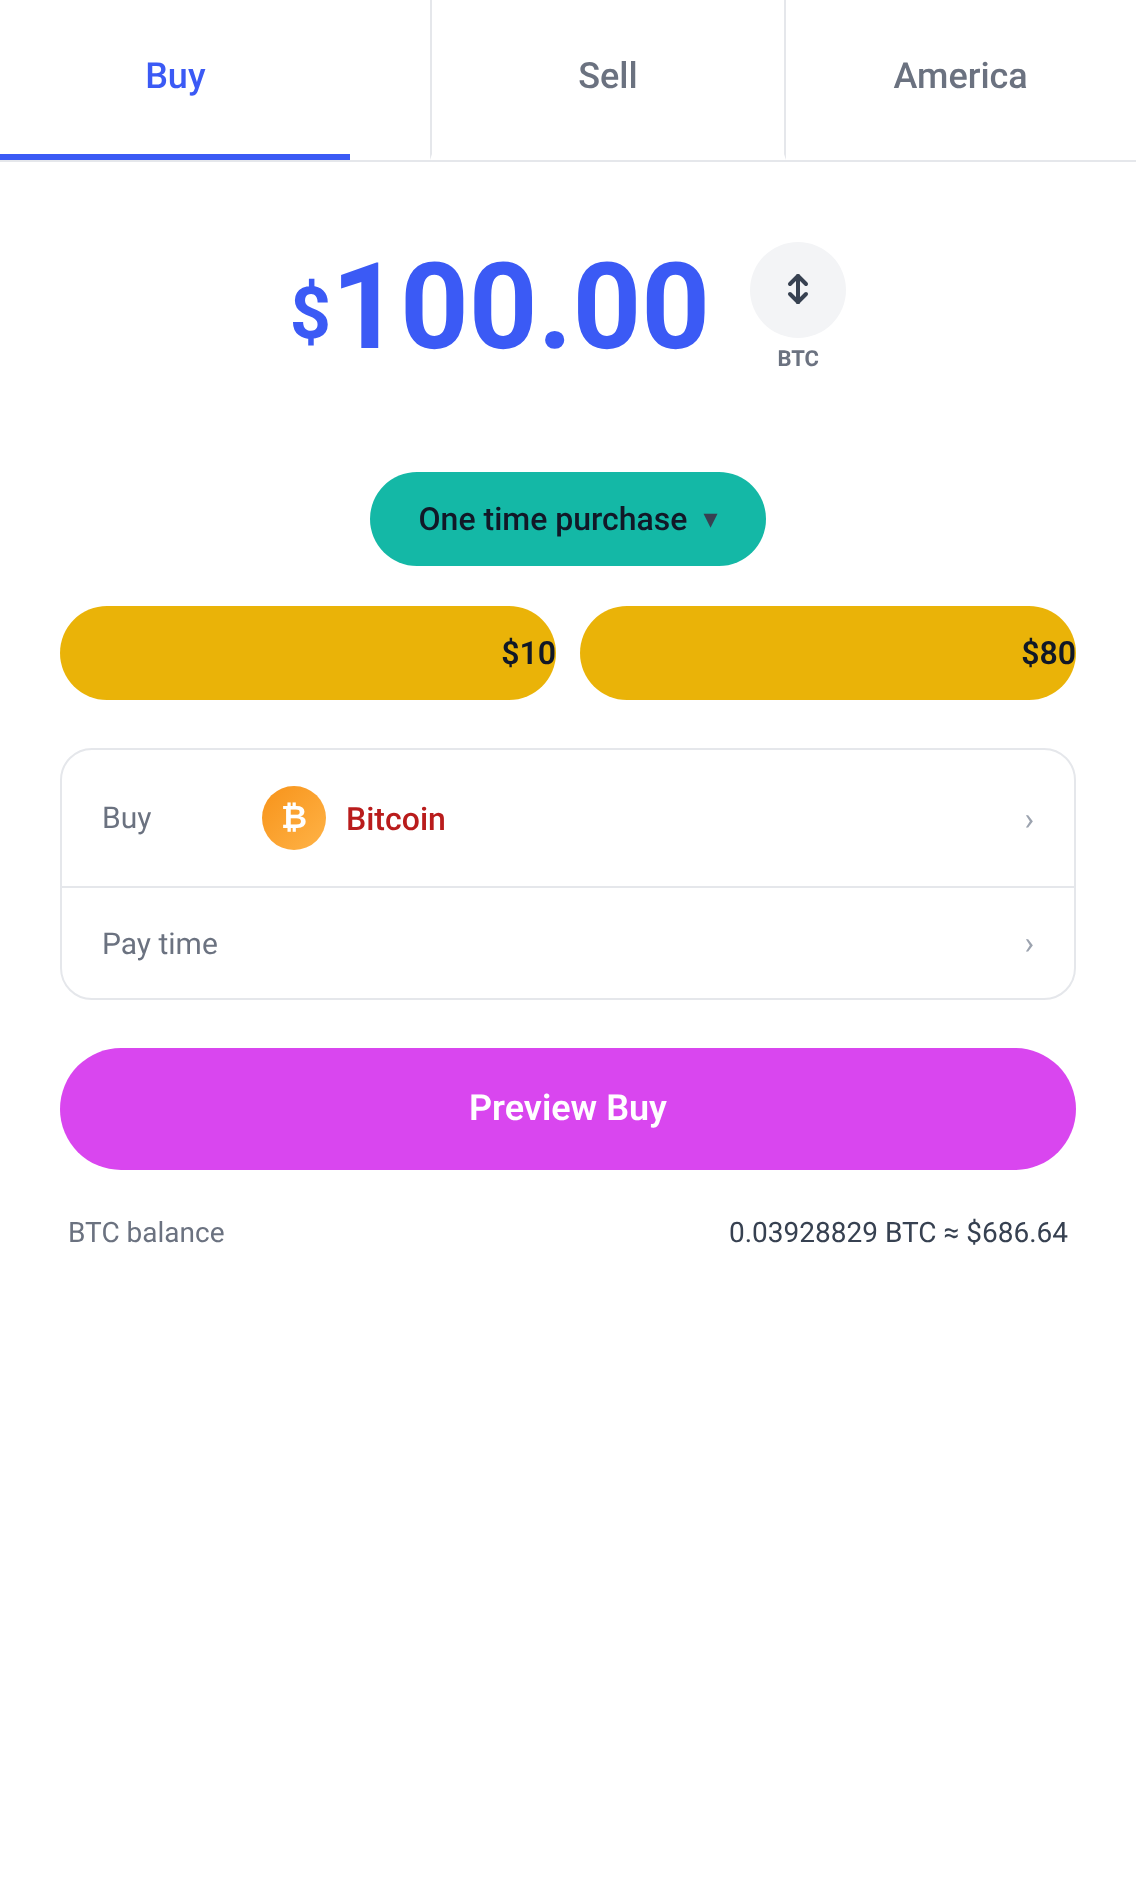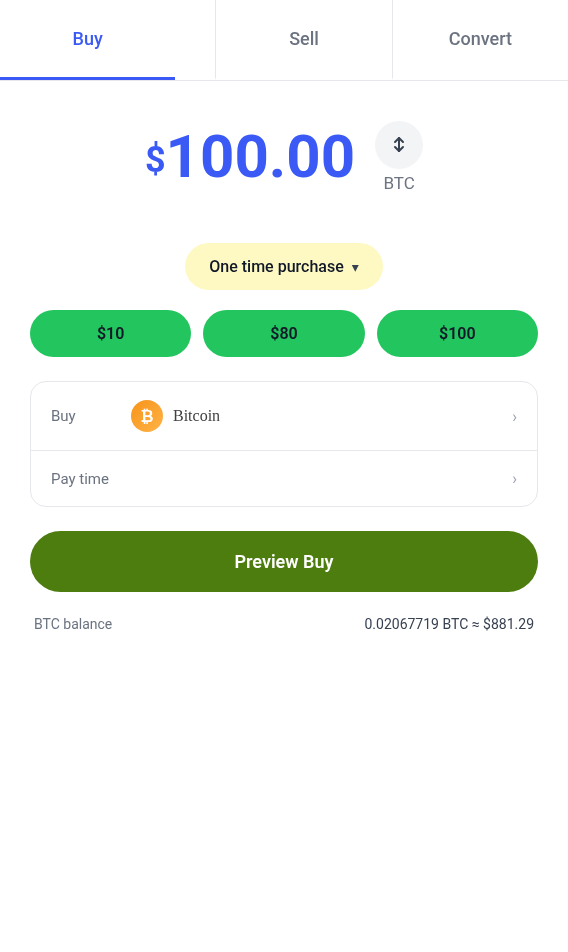--- a/index.html
+++ b/index.html
@@ -95,32 +95,32 @@
       border-radius: 50%;
       background: #f3f4f6;
       border: none;
       cursor: pointer;
       display: flex;
       align-items: center;
       justify-content: center;
     }
 
     .currency-label {
-      font-size: 17px;
+      font-size: 11px;
       color: #6b7280;
-      font-weight: 400;
+      font-weight: 700;
       text-align: right;
     }
 
     
     .purchase-type-btn {
       display: flex;
       align-items: center;
       gap: 8px;
-      background: #fef9c3;
+      background: #14b8a6;
       border: none;
       border-radius: 50px;
       padding: 14px 24px;
       font-size: 16px;
       font-weight: 500;
       color: #111827;
       cursor: pointer;
       margin-bottom: 20px;
     }
 
@@ -136,25 +136,26 @@
       margin-bottom: 24px;
       width: 100%;
       justify-content: center;
     }
 
     .quick-amount-btn {
       flex: 1;
       padding: 14px 0;
       border: none;
       border-radius: 50px;
-      background: #22c55e;
+      background: #eab308;
       font-size: 16px;
       font-weight: 600;
       color: #111827;
       cursor: pointer;
+      text-align: right;
     }
 
     
     .transaction-card {
       width: 100%;
       border: 1px solid #e5e7eb;
       border-radius: 16px;
       overflow: hidden;
       margin-bottom: 24px;
     }
@@ -194,35 +195,34 @@
 
     .stripe {
       width: 6px;
       height: 20px;
       border-radius: 1px;
     }
 
     .row-name {
       font-size: 16px;
       font-weight: 500;
-      color: #404040;
-      font-family: Liberation Serif, serif;
+      color: #b91c1c;
     }
 
     .chevron-right {
       font-size: 16px;
       color: #9ca3af;
       margin-left: auto;
     }
 
     
     .preview-btn {
       width: 100%;
       padding: 20px;
-      background: #4d7c0f;
+      background: #d946ef;
       color: white;
       border: none;
       border-radius: 50px;
       font-size: 18px;
       font-weight: 600;
       cursor: pointer;
       margin-bottom: 24px;
     }
 
     
@@ -281,21 +281,21 @@
 <body>
 
 <div class="tab-bar">
   <div class="tab active">
     <span>Buy</span>
   </div>
   <div class="tab">
     <span>Sell</span>
   </div>
   <div class="tab">
-    <span>Convert</span>
+    <span>America</span>
   </div>
 </div>
 
 <div class="main-content">
 
   <div class="amount-section">
     <div class="amount-display">
       <span class="currency-symbol">$</span>
       <span class="amount-value">100.00</span>
     </div>
@@ -319,23 +319,20 @@
     <span class="chevron-down">▾</span>
   </button>
 
   <div class="quick-amounts">
     <button class="quick-amount-btn">
       <span>$10</span>
     </button>
     <button class="quick-amount-btn">
       <span>$80</span>
     </button>
-    <button class="quick-amount-btn">
-      <span>$100</span>
-    </button>
   </div>
 
   <div class="transaction-card">
 
     <div class="transaction-row">
       <span class="row-label">Buy</span>
       <div class="row-content">
         <div class="btc-icon">₿</div>
         <span class="row-name">Bitcoin</span>
       </div>
@@ -347,16 +344,16 @@
       <span class="chevron-right">›</span>
     </div>
   </div>
 
   <button class="preview-btn">
     <span>Preview Buy</span>
   </button>
 
   <div class="balance-row">
     <span class="balance-label">BTC balance</span>
-    <span class="balance-value">0.02067719 BTC ≈ $881.29</span>
+    <span class="balance-value">0.03928829 BTC ≈ $686.64</span>
   </div>
 
 </div>
 
 </body></html>

